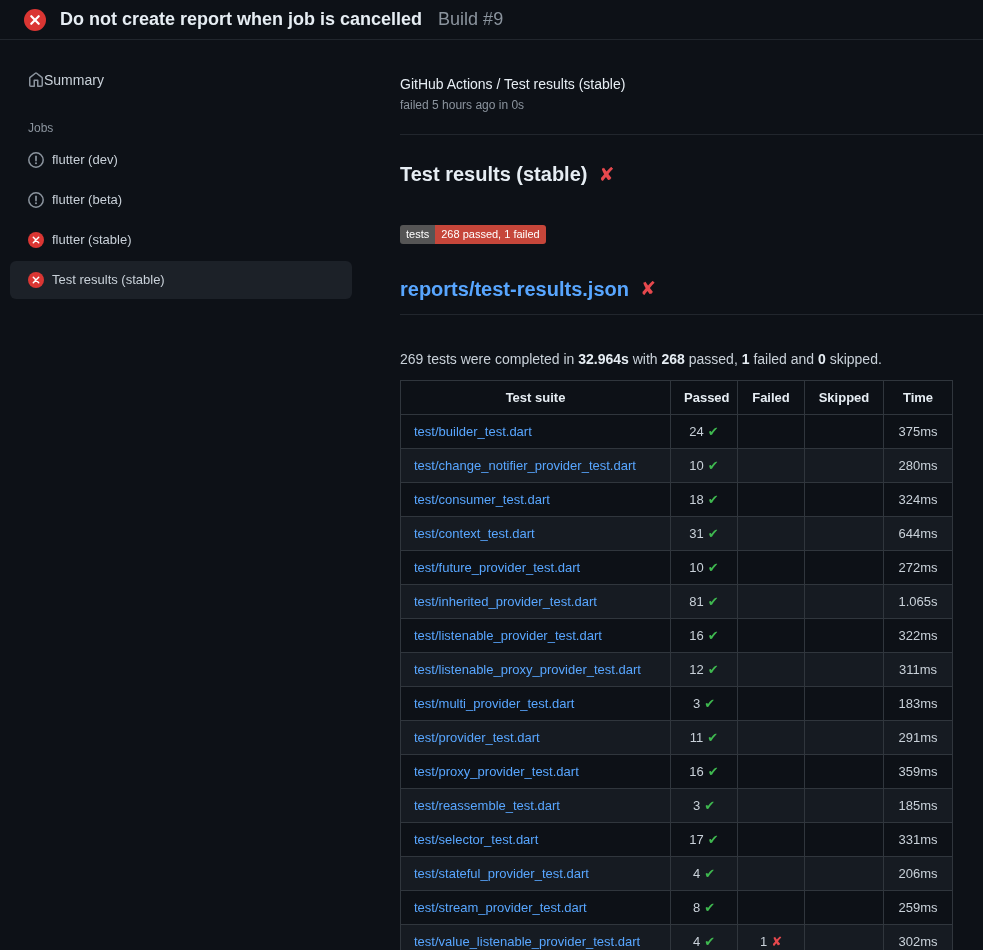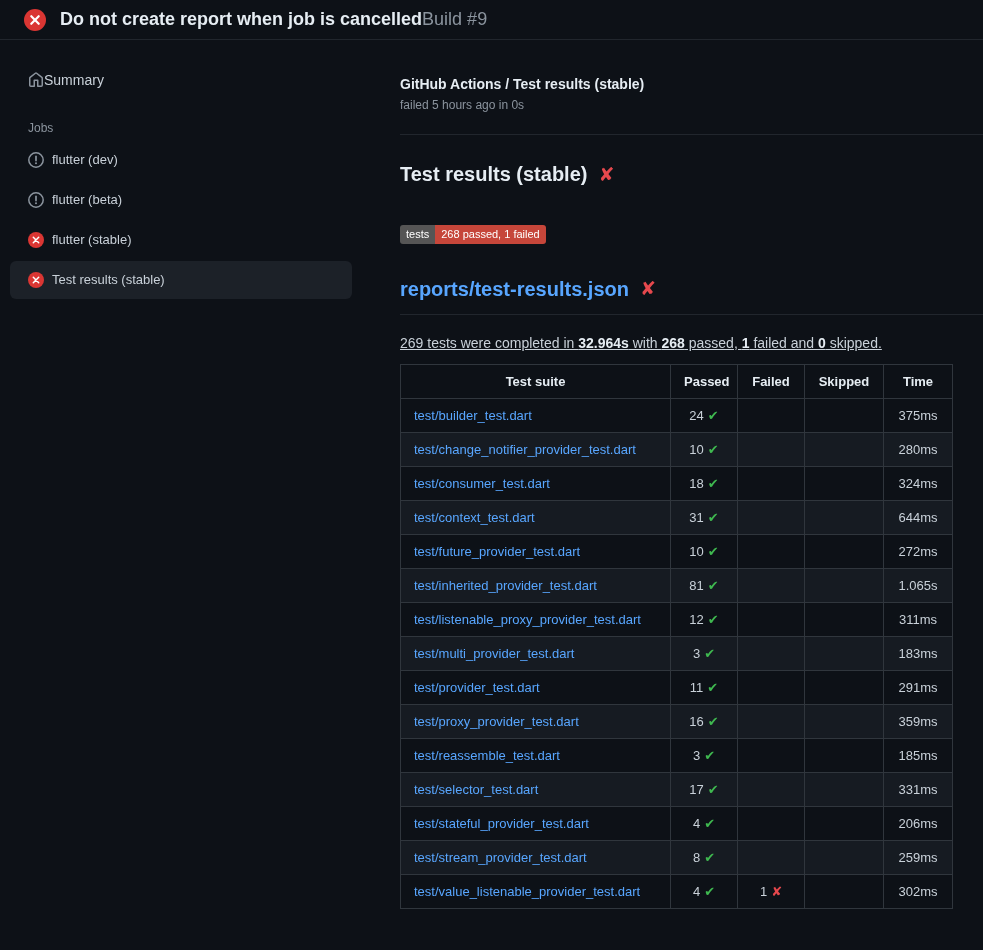--- a/index.html
+++ b/index.html
@@ -12,45 +12,45 @@
   html,body{margin:0;padding:0;}
   body{
     width:983px;height:950px;overflow:hidden;
     background:var(--bg);color:var(--text);
     font-family:"Liberation Sans","DejaVu Sans",sans-serif;
   }
   
   .top-header{height:40px;display:flex;align-items:center;padding:0 24px;border-bottom:1px solid var(--border);}
   .top-header .status-icon{display:flex;margin-right:14px;flex:none;}
   .run-title{font-size:18px;font-weight:700;color:var(--text_bright);}
-  .run-build{font-size:18px;font-weight:400;color:var(--text_muted);margin-left:0;}
+  .run-build{font-size:18px;font-weight:400;color:var(--text_muted);margin-left:16px;}
   
   .body-wrap{display:flex;align-items:flex-start;}
   .sidebar{width:400px;flex:none;padding-top:23px;}
   .summary-item{display:flex;align-items:center;gap:0;margin:0 48px 0 10px;padding:9px 10px 9px 18px;border-radius:6px;font-size:14px;color:var(--text);cursor:pointer;}
   .jobs-label{margin:24px 0 6px 28px;font-size:12px;color:var(--text_muted);}
   .job-item{display:flex;align-items:flex-start;gap:8px;margin:2px 48px 2px 10px;padding:11px 10px 11px 18px;border-radius:6px;font-size:13px;color:var(--text);cursor:pointer;}
   .job-item.selected{background:var(--selected_bg);}
   .job-icon{width:16px;height:16px;display:none;align-items:center;justify-content:center;flex:none;}
   .job-item[data-status="neutral"] .neutral-icon{display:flex;}
   .job-item[data-status="failed"] .failed-icon{display:flex;}
   .icon-16{display:flex;width:16px;height:16px;align-items:center;flex:none;}
   
   .main{flex:1;min-width:0;padding-top:36px;}
-  .breadcrumb{font-size:14px;font-weight:700;color:var(--text_bright);}
+  .breadcrumb{font-size:14px;font-weight:400;color:var(--text_bright);}
   .status-line{margin-top:6px;font-size:12px;color:var(--text_muted);}
   .divider{border-top:1px solid var(--border);margin-top:22px;}
   .section-heading{display:flex;align-items:center;gap:11px;margin-top:27px;font-size:20px;font-weight:700;color:var(--text_bright);line-height:24px;}
   .heading-cross{color:var(--red);font-size:19px;font-weight:700;line-height:1;}
   .badge{display:inline-flex;margin-top:22px;font-size:11px;line-height:11px;border-radius:3px;overflow:hidden;color:#fff;}
   .badge-label{background:var(--badge_label_bg);padding:4px 6px;}
   .badge-value{background:var(--badge_value_bg);padding:4px 6px;text-align:right;}
   .report-heading{display:flex;align-items:center;gap:11px;margin-top:33px;padding-bottom:13px;border-bottom:1px solid var(--border);font-size:20px;font-weight:700;line-height:24px;}
   .report-link{color:var(--link);text-decoration:none;cursor:pointer;}
-  .summary-line{margin:20px 0 0;font-size:14px;color:var(--text);text-decoration:underline;}
+  .summary-line{margin:36px 0 0;font-size:14px;color:var(--text);}
   .summary-line strong{color:var(--text_bright);font-weight:700;}
   
   table{margin-top:13px;border-collapse:collapse;width:552px;table-layout:fixed;font-size:13px;}
   th,td{border:1px solid var(--table_border);padding:7px 13px;line-height:19px;overflow:hidden;white-space:nowrap;}
   th{font-weight:700;color:var(--text_bright);text-align:center;}
   th.num-col{text-align:center;}
   td.num-cell{text-align:center;}
   tbody tr:nth-child(even){background:var(--row_alt);}
   .suite-link{color:var(--link);text-decoration:none;cursor:pointer;}
   .check-icon{color:var(--green);margin-left:4px;font-weight:700;}
@@ -211,20 +211,27 @@
   </tr>
 
   <tr>
     <td><a class="suite-link">test/inherited_provider_test.dart</a></td>
     <td class="num-cell passed-cell"><span class="num">81</span><span class="check-icon">✔</span></td>
     <td class="num-cell failed-cell"></td>
     <td class="num-cell skipped-cell"><span class="num"></span></td>
     <td class="num-cell time-cell">1.065s</td>
   </tr>
 
+  <tr>
+    <td><a class="suite-link">test/listenable_provider_test.dart</a></td>
+    <td class="num-cell passed-cell"><span class="num">16</span><span class="check-icon">✔</span></td>
+    <td class="num-cell failed-cell"></td>
+    <td class="num-cell skipped-cell"><span class="num"></span></td>
+    <td class="num-cell time-cell">322ms</td>
+  </tr>
 
   <tr>
     <td><a class="suite-link">test/listenable_proxy_provider_test.dart</a></td>
     <td class="num-cell passed-cell"><span class="num">12</span><span class="check-icon">✔</span></td>
     <td class="num-cell failed-cell"></td>
     <td class="num-cell skipped-cell"><span class="num"></span></td>
     <td class="num-cell time-cell">311ms</td>
   </tr>
 
   <tr>

